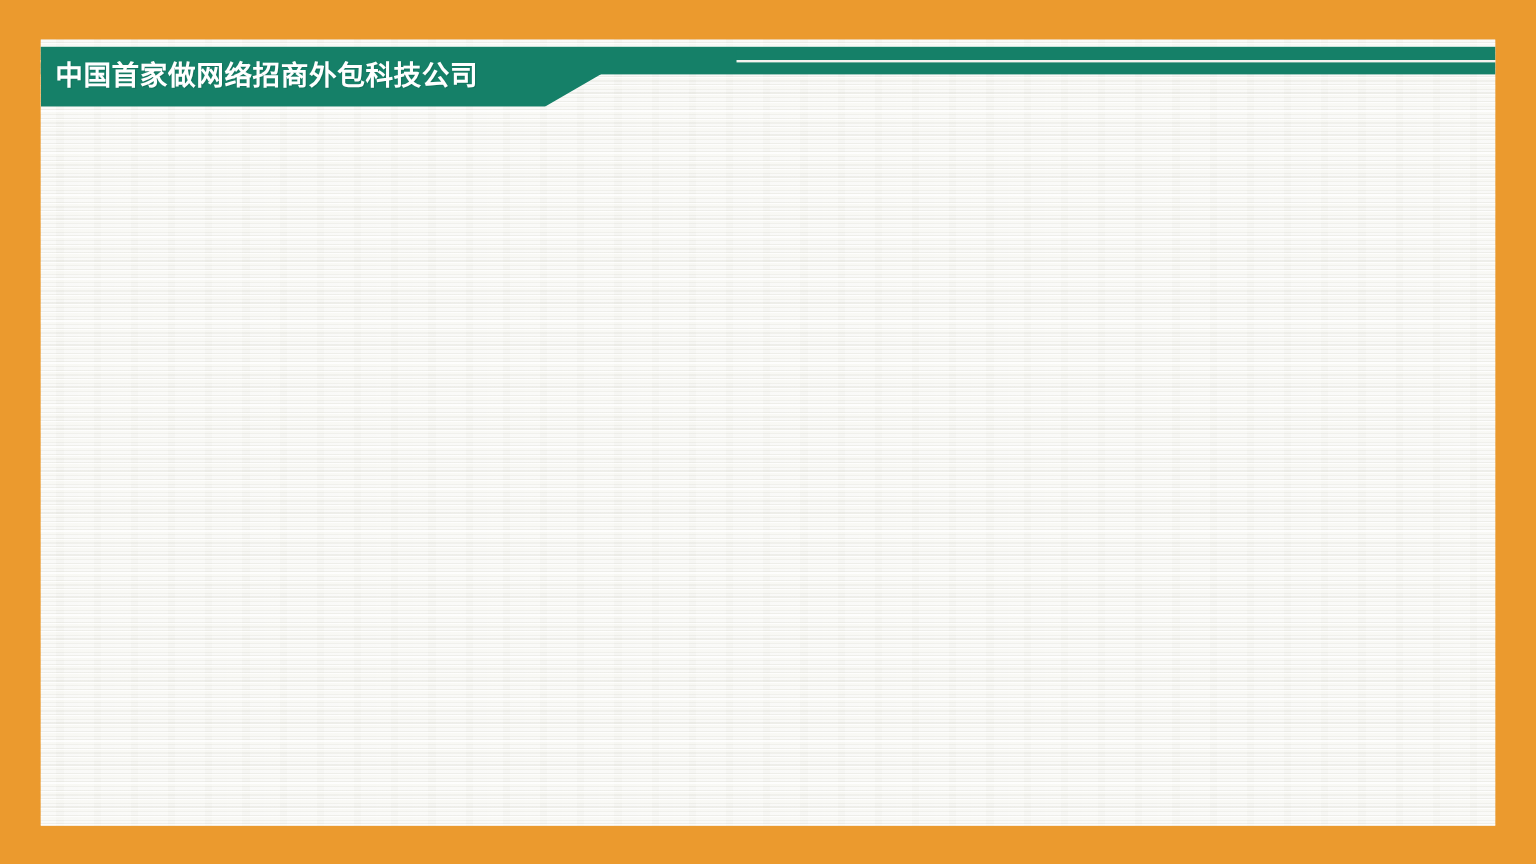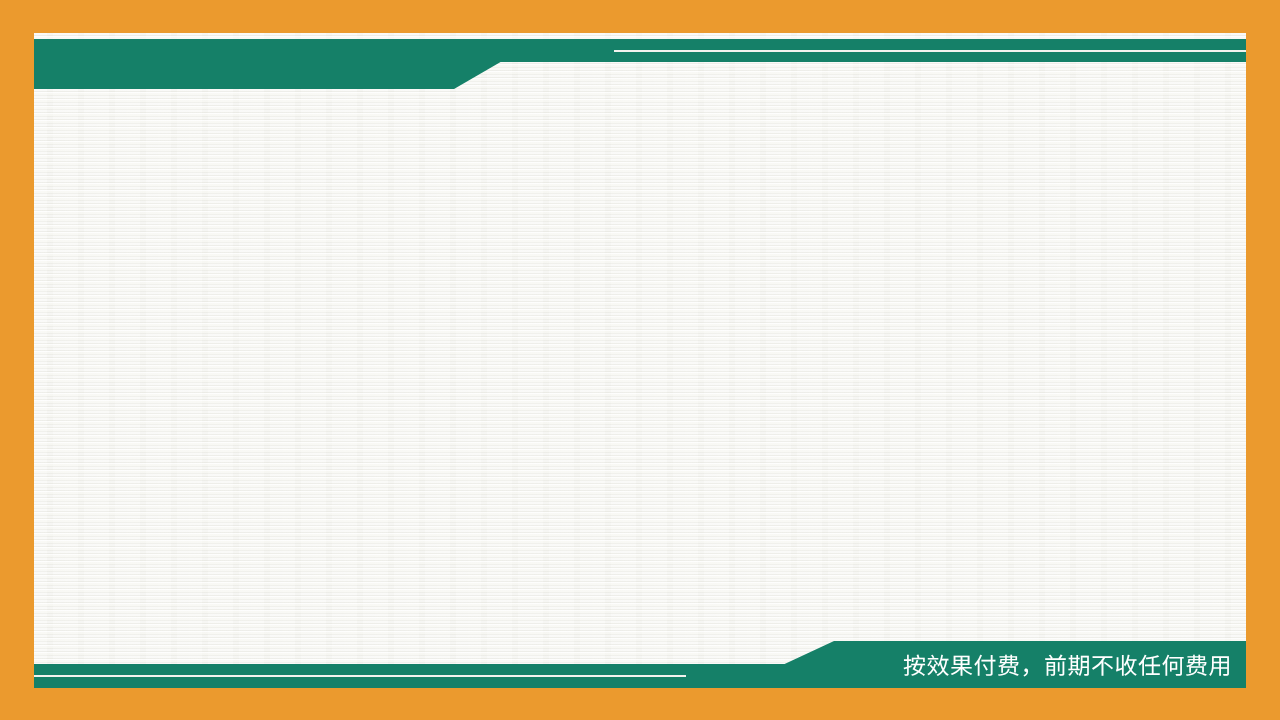--- a/index.html
+++ b/index.html
@@ -208,23 +208,18 @@
 
 <div id="slide">
 
   <div id="paper"></div>
 
   <div id="header-band">
     <div class="hdr-thin-top"></div>
     <div class="hdr-thin-hair"></div>
     <div class="hdr-thin-bot"></div>
     <div class="hdr-block"></div>
+    <div class="hdr-title">中国首家做网络招商外包科技公司</div>
   </div>
 
 
-  <div id="footer-band">
-    <div class="ftr-thin-top"></div>
-    <div class="ftr-thin-hair"></div>
-    <div class="ftr-block"></div>
-    <div class="ftr-text">按效果付费，前期不收任何费用</div>
-  </div>
 
 </div>
 
 </body></html>

